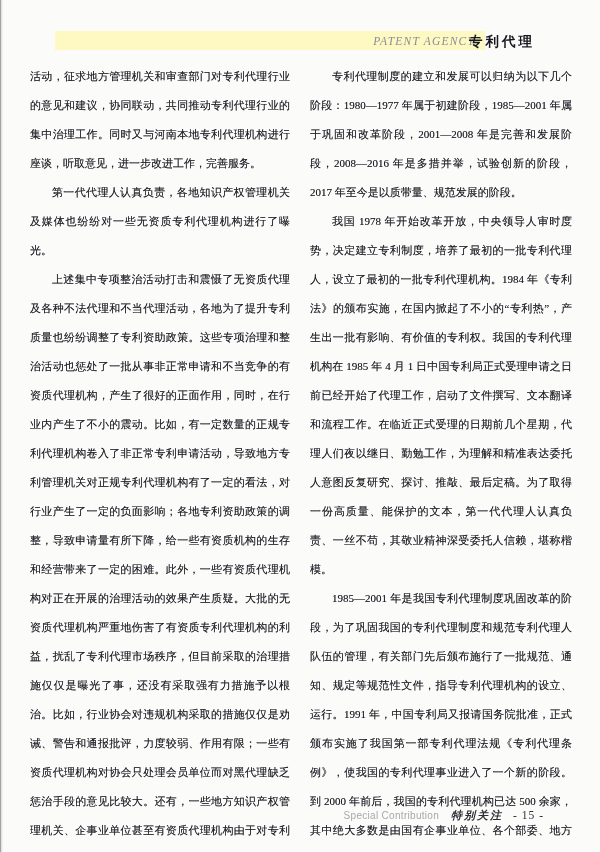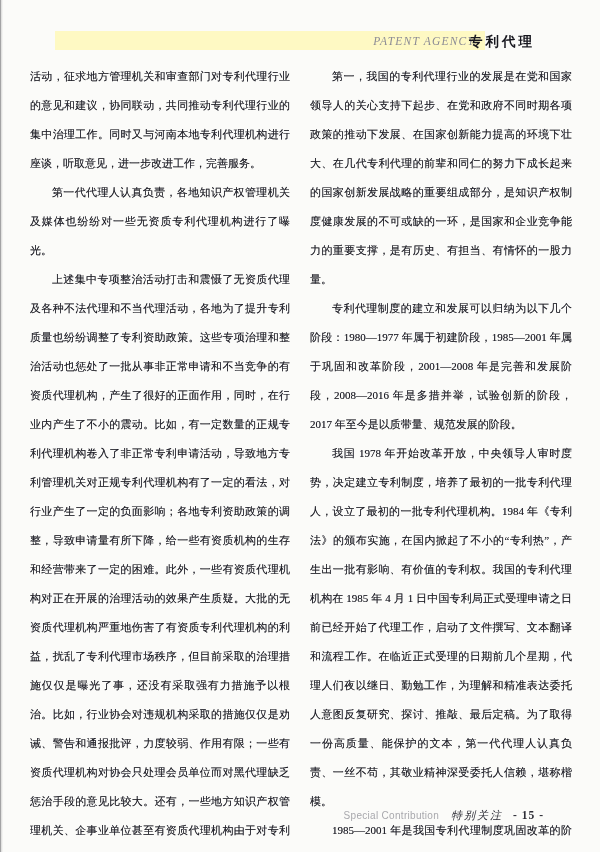--- a/index.html
+++ b/index.html
@@ -55,26 +55,26 @@
     position:absolute;top:808px;right:56px;
     display:flex;align-items:baseline;
     white-space:nowrap;
   }
   .footer .en{
     font-family:"Liberation Sans","DejaVu Sans",sans-serif;
     font-size:10px;color:#a8a8ad;letter-spacing:0.3px;
     margin-right:12px;
   }
   .footer .cn{
-    font-style:italic;font-weight:normal;
+    font-style:italic;font-weight:bold;
     font-size:11px;color:#2d2d36;letter-spacing:2px;
     margin-right:10px;
   }
   .footer .pagenum{
-    font-size:11.5px;color:#2d2d36;letter-spacing:1px;font-weight:bold;
+    font-size:11.5px;color:#2d2d36;letter-spacing:1px;
   }
 </style>
 </head>
 <body>
 
 <div class="page">
 
   <div class="spine-edge"></div>
 
   <div class="header-band">
@@ -83,21 +83,20 @@
   <div class="header-cn">专利代理</div>
 
   <div class="col col-left">
       <p class="para">活动，征求地方管理机关和审查部门对专利代理行业的意见和建议，协同联动，共同推动专利代理行业的集中治理工作。同时又与河南本地专利代理机构进行座谈，听取意见，进一步改进工作，完善服务。</p>
       <p class="para indent">第一代代理人认真负责，各地知识产权管理机关及媒体也纷纷对一些无资质专利代理机构进行了曝光。</p>
       <p class="para indent">上述集中专项整治活动打击和震慑了无资质代理及各种不法代理和不当代理活动，各地为了提升专利质量也纷纷调整了专利资助政策。这些专项治理和整治活动也惩处了一批从事非正常申请和不当竞争的有资质代理机构，产生了很好的正面作用，同时，在行业内产生了不小的震动。比如，有一定数量的正规专利代理机构卷入了非正常专利申请活动，导致地方专利管理机关对正规专利代理机构有了一定的看法，对行业产生了一定的负面影响；各地专利资助政策的调整，导致申请量有所下降，给一些有资质机构的生存和经营带来了一定的困难。此外，一些有资质代理机构对正在开展的治理活动的效果产生质疑。大批的无资质代理机构严重地伤害了有资质专利代理机构的利益，扰乱了专利代理市场秩序，但目前采取的治理措施仅仅是曝光了事，还没有采取强有力措施予以根治。比如，行业协会对违规机构采取的措施仅仅是劝诫、警告和通报批评，力度较弱、作用有限；一些有资质代理机构对协会只处理会员单位而对黑代理缺乏惩治手段的意见比较大。还有，一些地方知识产权管理机关、企事业单位甚至有资质代理机构由于对专利代理的行业历史、专利代理的行业现状、专利代理制度、专利代理的作用和社会责任缺乏正确认识，导致有资质专利代理机构的发展受到了一定的不利影响，致使一些长期以来注重信誉和质量、坚守专利代理职业道德与职业修养的代理机构对专利代理行业的前景产生了担忧。</p>
       <p class="para indent">笔者在 40 余年的执业过程中，经历和了解了代理行业的发展和变迁，有一些感受愿意与大家回顾和共享。</p>
     </div>
 
   <div class="col col-right">
-      <p class="para indent">第一，我国的专利代理行业的发展是在党和国家领导人的关心支持下起步、在党和政府不同时期各项政策的推动下发展、在国家创新能力提高的环境下壮大、在几代专利代理的前辈和同仁的努力下成长起来的国家创新发展战略的重要组成部分，是知识产权制度健康发展的不可或缺的一环，是国家和企业竞争能力的重要支撑，是有历史、有担当、有情怀的一股力量。</p>
       <p class="para indent">专利代理制度的建立和发展可以归纳为以下几个阶段：1980—1977 年属于初建阶段，1985—2001 年属于巩固和改革阶段，2001—2008 年是完善和发展阶段，2008—2016 年是多措并举，试验创新的阶段，2017 年至今是以质带量、规范发展的阶段。</p>
       <p class="para indent">我国 1978 年开始改革开放，中央领导人审时度势，决定建立专利制度，培养了最初的一批专利代理人，设立了最初的一批专利代理机构。1984 年《专利法》的颁布实施，在国内掀起了不小的“专利热”，产生出一批有影响、有价值的专利权。我国的专利代理机构在 1985 年 4 月 1 日中国专利局正式受理申请之日前已经开始了代理工作，启动了文件撰写、文本翻译和流程工作。在临近正式受理的日期前几个星期，代理人们夜以继日、勤勉工作，为理解和精准表达委托人意图反复研究、探讨、推敲、最后定稿。为了取得一份高质量、能保护的文本，第一代代理人认真负责、一丝不苟，其敬业精神深受委托人信赖，堪称楷模。</p>
       <p class="para indent">1985—2001 年是我国专利代理制度巩固改革的阶段，为了巩固我国的专利代理制度和规范专利代理人队伍的管理，有关部门先后颁布施行了一批规范、通知、规定等规范性文件，指导专利代理机构的设立、运行。1991 年，中国专利局又报请国务院批准，正式颁布实施了我国第一部专利代理法规《专利代理条例》，使我国的专利代理事业进入了一个新的阶段。到 2000 年前后，我国的专利代理机构已达 500 余家，其中绝大多数是由国有企事业单位、各个部委、地方政府组建的。随着我国改革开放的深入和发展，这些机构的组织形式和性质已不适合市场经济发展的要求。于是，国家知识产权局在 2000 年根据国务院清</p>
     </div>
 
   <div class="footer">
     <span class="en">Special Contribution</span>
     <span class="cn">特别关注</span>
     <span class="pagenum">- 15 -</span>
   </div>

